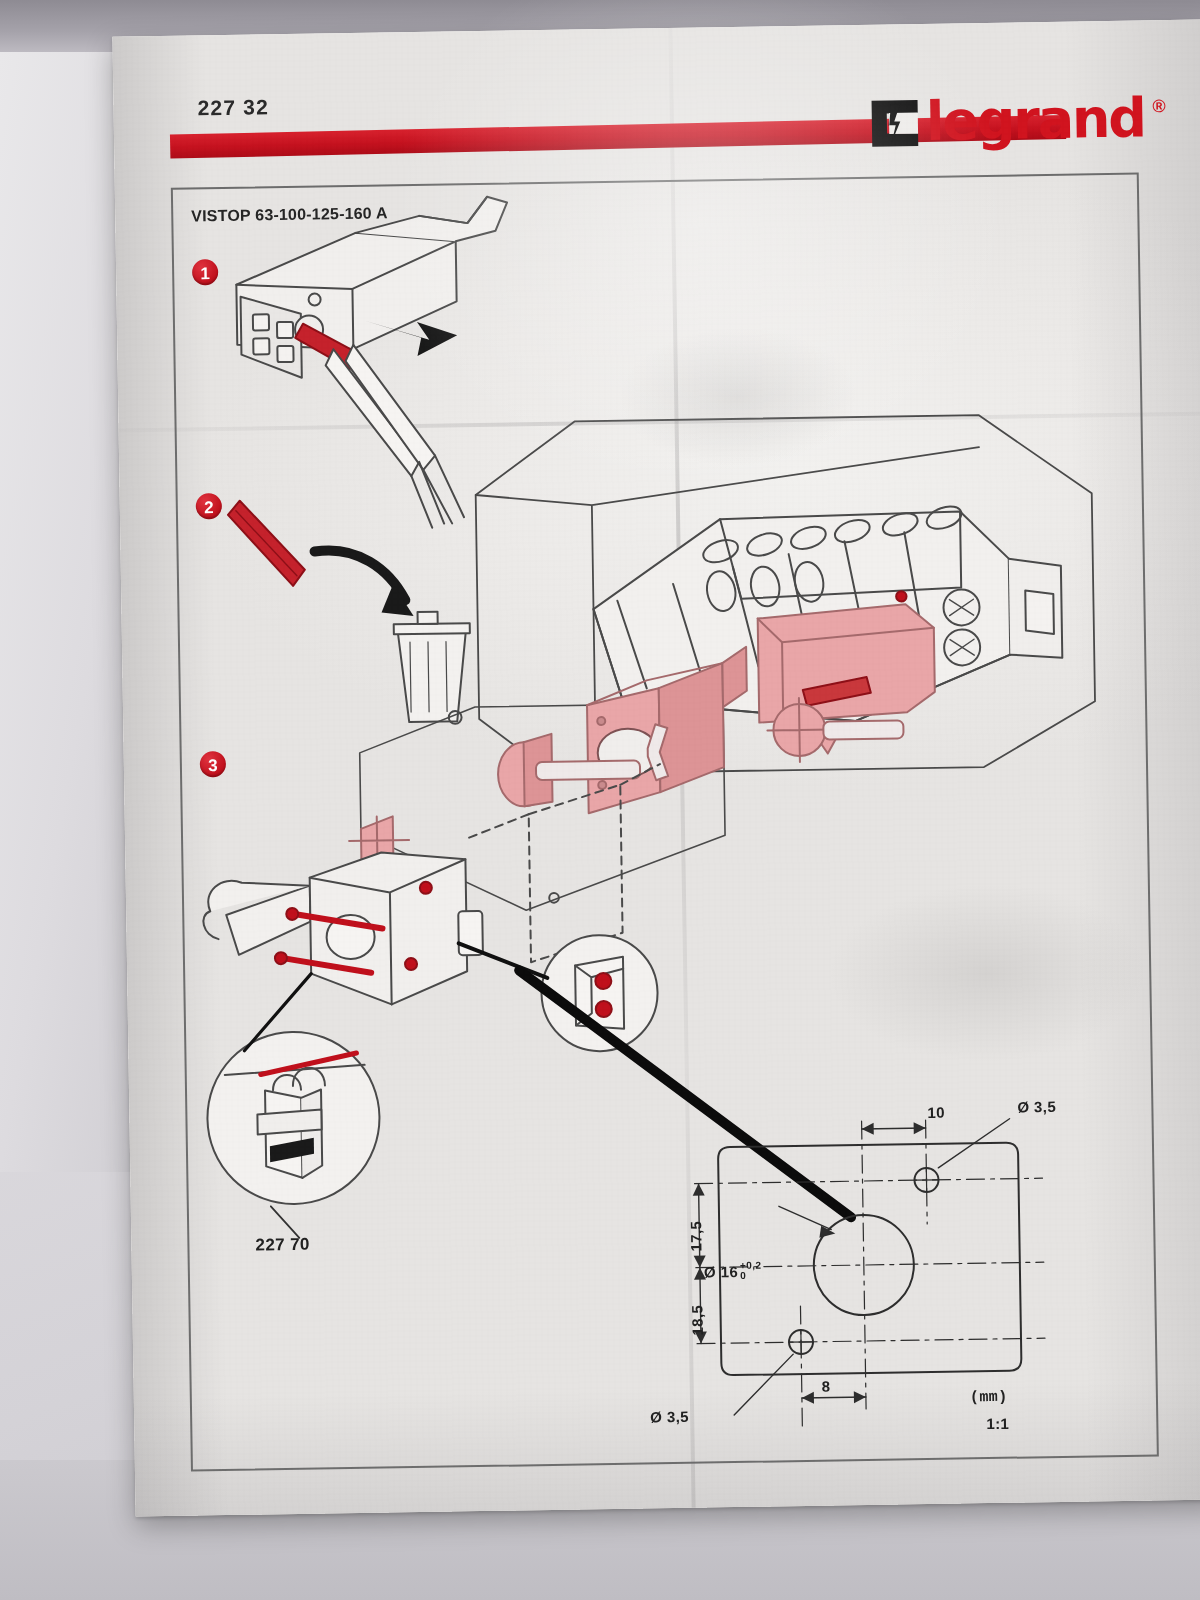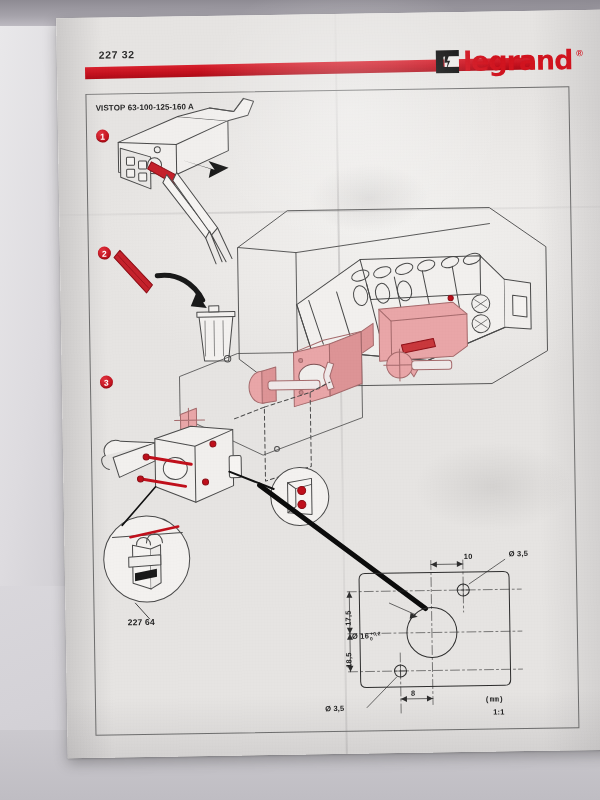--- a/index.html
+++ b/index.html
@@ -294,21 +294,21 @@
             <path d="M284 620 L281 626 L287 626 Z" fill="#2e2e2e" stroke="none"></path>
             <path d="M284 658 L281 652 L287 652 Z" fill="#2e2e2e" stroke="none"></path>
           </g>
         </g>
       </svg>
 
       <div class="badge" style="left:38px;top:112px;">1</div>
       <div class="badge" style="left:38px;top:229px;">2</div>
       <div class="badge" style="left:38px;top:358px;">3</div>
 
-      <div class="lbl lbl-big" style="left:62px;top:600px;">227 64</div>
+      <div class="lbl lbl-big" style="left:62px;top:600px;">227 70</div>
 
       <div class="lbl" style="left:444px;top:538px;">Ø 3,5</div>
       <div class="lbl" style="left:258px;top:690px;">Ø 3,5</div>
       <div class="lbl" style="left:286px;top:582px;margin-top:36px;">
         <span>Ø 16</span><span style="display:inline-block;font-size:5px;line-height:5px;text-align:left;vertical-align:middle;margin-left:1px;"><span style="display:block">+0,2</span><span style="display:block">0</span></span>
       </div>
       <div class="lbl" style="left:374px;top:540px;margin-left:25px;">10</div>
       <div class="lbl" style="left:344px;top:676px;">8</div>
       <div class="lbl lbl-rot" style="left:278px;top:612px;">17,5</div>
       <div class="lbl lbl-rot" style="left:278px;top:654px;">18,5</div>

